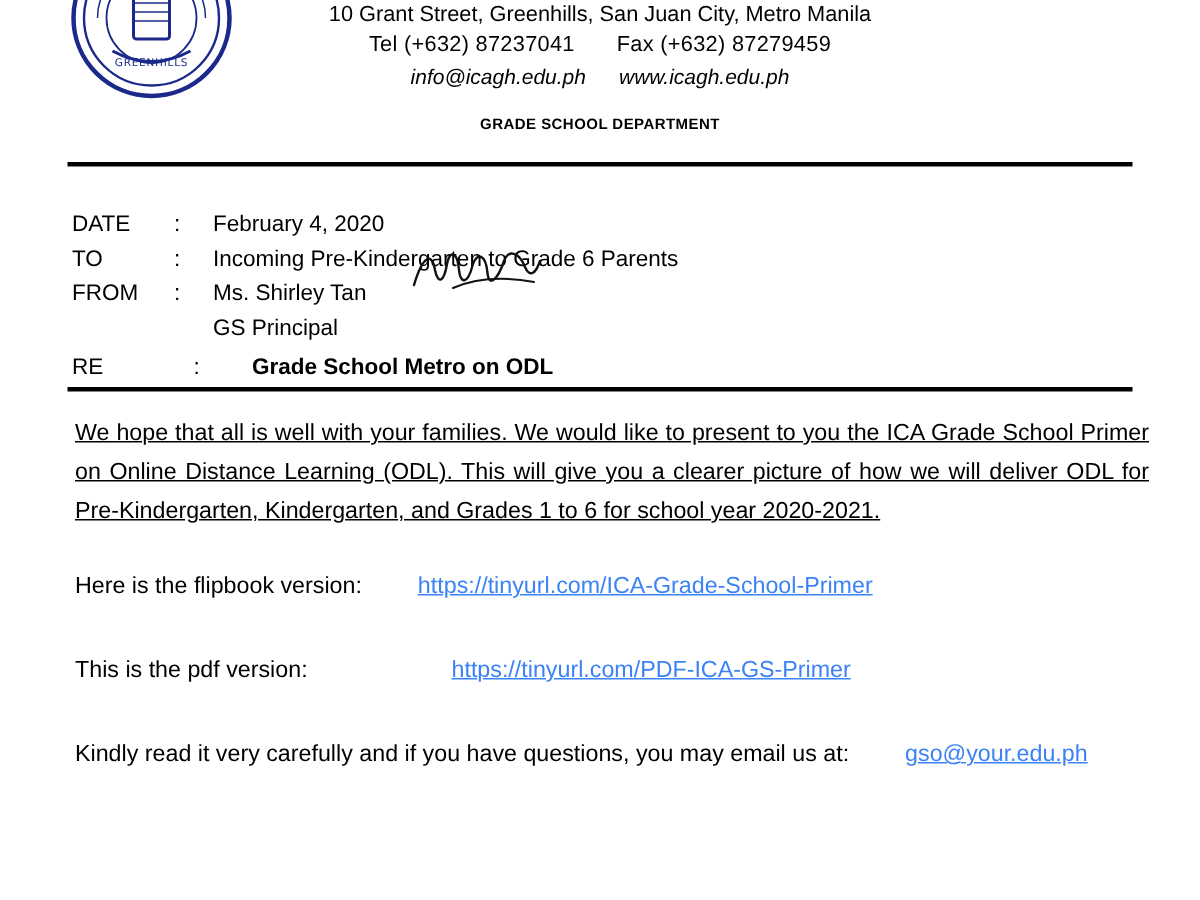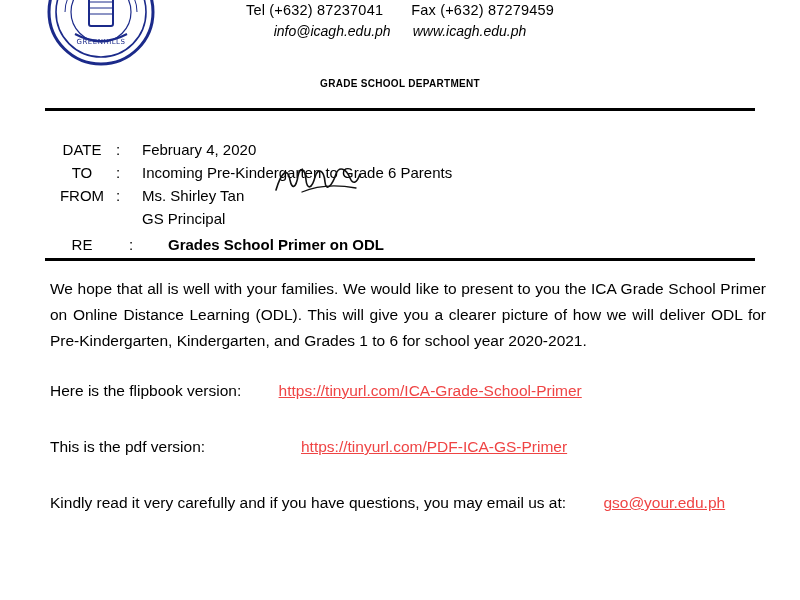--- a/index.html
+++ b/index.html
@@ -99,21 +99,20 @@
   }
   .memo-row {
     display: flex;
     align-items: baseline;
     line-height: 23px;
     font-size: 15px;
   }
   .memo-label {
     width: 68px;
     flex: 0 0 68px;
-    text-align: center;
   }
   .memo-colon {
     width: 26px;
     flex: 0 0 26px;
   }
   .memo-value { flex: 1 1 auto; position: relative; }
   .memo-value.bold { font-weight: bold; }
   .memo-row.re { margin-top: 3px; gap: 13px; }
 
   .signature {
@@ -140,29 +139,30 @@
     left: 50px;
     top: 276px;
     width: 716px;
     font-size: 15.5px;
     line-height: 26px;
   }
   .salutation { margin: 0 0 22px 0; }
   .para {
     margin: 0 0 24px 0;
     text-align: justify;
+    text-decoration: underline;
   }
   .link-line {
     margin: 0 0 30px 0;
     white-space: nowrap;
   }
   .link-line .lead { display: inline-block; }
   .link-line .lead.wide { width: 218px; }
   a.doclink {
-    color: #ef4444;
+    color: #3b82f6;
     text-decoration: underline;
     padding-left: 33px;
   }
   .last-line {
     margin: 0;
     white-space: nowrap;
   }
 </style>
 </head>
 <body>
@@ -181,20 +181,21 @@
         <path d="M44 46 h24 M44 52 h24 M44 58 h24" stroke="#1b2a8a" stroke-width="1"></path>
         <path d="M56 34 l5 8 h-10 z" fill="#1b2a8a"></path>
         <path d="M30 78 q26 14 52 0" fill="none" stroke="#1b2a8a" stroke-width="2"></path>
         <text x="56" y="88" text-anchor="middle" font-family="DejaVu Sans, sans-serif" font-size="7" fill="#1b2a8a" letter-spacing="0.5">GREENHILLS</text>
         <text x="56" y="26" text-anchor="middle" font-family="DejaVu Sans, sans-serif" font-size="7" fill="#1b2a8a" letter-spacing="0.5">CONCEPCION</text>
       </svg>
     </div>
 
 
     <div class="address-block">
+      <div class="addr-line">10 Grant Street, Greenhills, San Juan City, Metro Manila</div>
       <div class="addr-line tel">
         <span>Tel (+632) 87237041</span><span class="gap"></span><span>Fax (+632) 87279459</span>
       </div>
       <div class="addr-italic">
         <span>info@icagh.edu.ph</span><span class="gap"></span><span>www.icagh.edu.ph</span>
       </div>
     </div>
 
     <div class="dept">GRADE SCHOOL DEPARTMENT</div>
     <div class="rule-top"></div>
@@ -230,21 +231,21 @@
 
     <div class="memo-row">
       <span class="memo-label"></span>
       <span class="memo-colon"></span>
       <span class="memo-value">GS Principal</span>
     </div>
 
     <div class="memo-row re">
       <span class="memo-label">RE</span>
       <span class="memo-colon">:</span>
-      <span class="memo-value bold">Grades School Primer on ODL</span>
+      <span class="memo-value bold">Grade School Metro on ODL</span>
     </div>
   </div>
 
   <div class="rule-mid"></div>
 
   <div class="body-area">
 
     <p class="para">We hope that all is well with your families. We would like to present to you the ICA Grade School Primer on Online Distance Learning (ODL).  This will give you a clearer picture of how we will deliver ODL for Pre-Kindergarten, Kindergarten, and Grades 1 to 6 for school year 2020-2021.</p>
 
     <p class="link-line">

